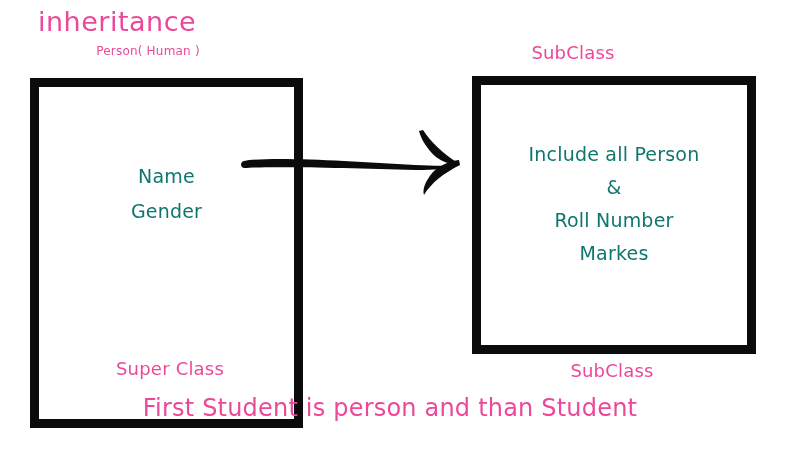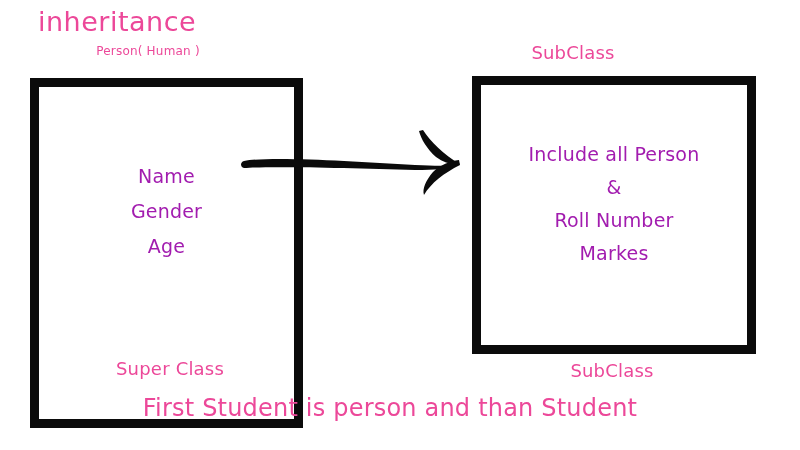--- a/index.html
+++ b/index.html
@@ -87,21 +87,21 @@
     width: 284px;
     height: 278px;
   }
 
   
   .box-lines {
     position: absolute;
     width: 100%;
     text-align: center;
     font-size: 19px;
-    color: #a21caf;
+    color: #0f766e;
     letter-spacing: 0.2px;
   }
   #left-lines {
     top: 78px;
   }
   #left-lines .line {
     margin-bottom: 13px;
   }
   #right-lines {
     top: 58px;
@@ -126,21 +126,20 @@
 <div id="canvas">
 
   <div class="txt" id="title">inheritance</div>
 
   <div class="txt center" id="left-box-title">Person( Human )</div>
 
   <div class="box" id="left-box">
     <div class="box-lines" id="left-lines">
       <div class="line">Name</div>
       <div class="line">Gender</div>
-      <div class="line">Age</div>
     </div>
   </div>
 
   <div class="txt center" id="left-box-footer">Super Class</div>
 
   <div class="txt center" id="right-box-title">SubClass</div>
 
   <div class="box" id="right-box">
     <div class="box-lines" id="right-lines">
       <div class="line">Include all Person</div>

